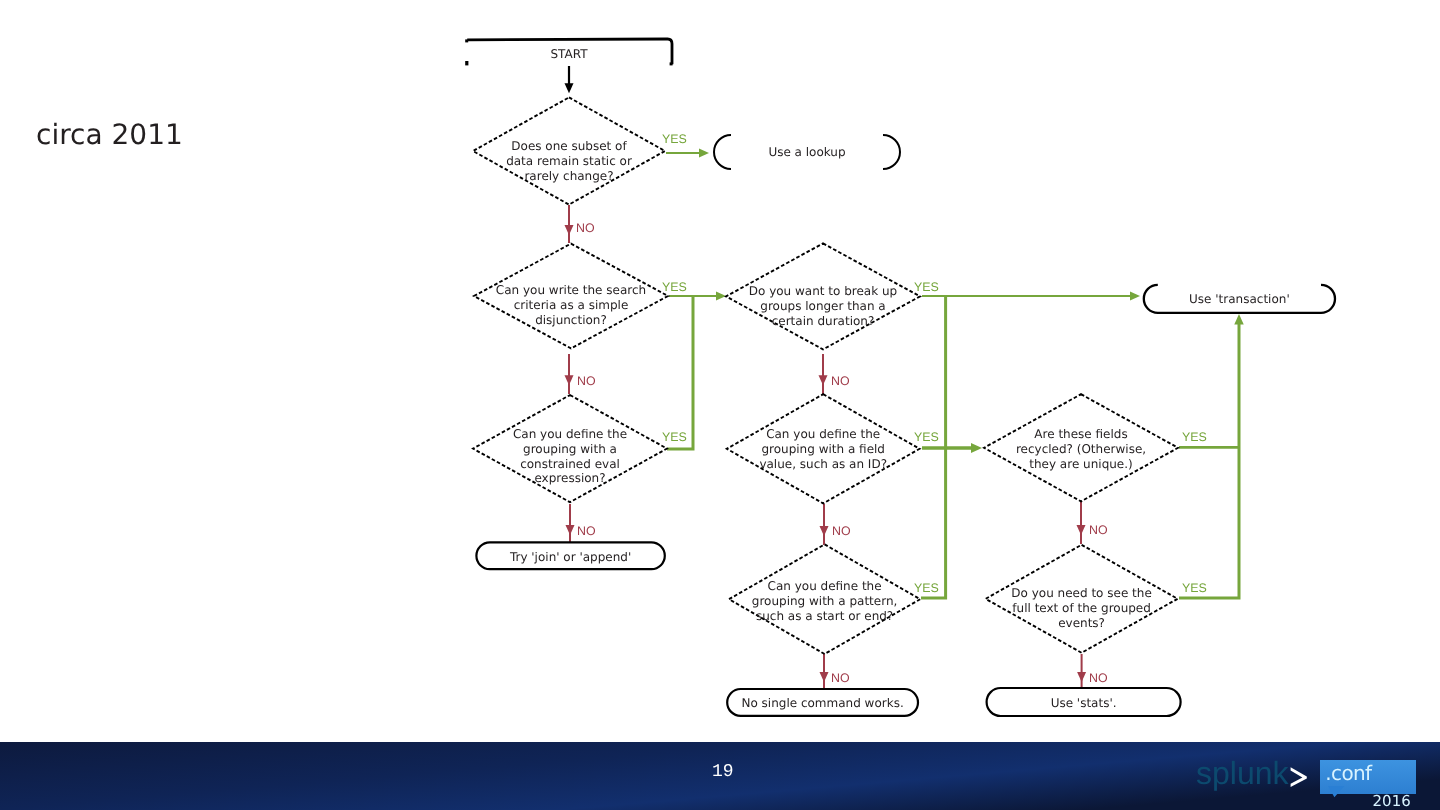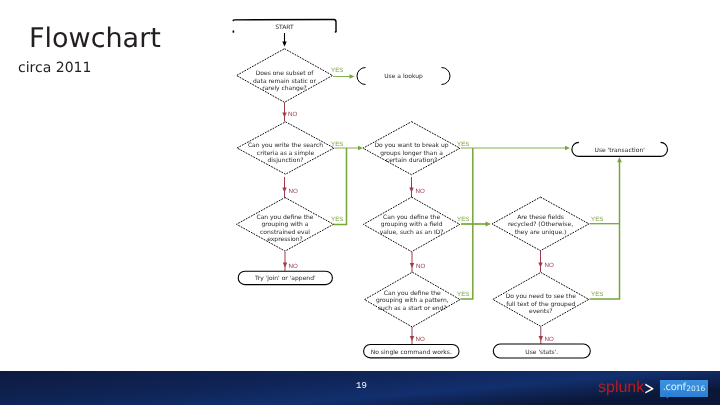--- a/index.html
+++ b/index.html
@@ -9,41 +9,40 @@
        -webkit-font-smoothing:antialiased;text-rendering:geometricPrecision;}
   #slide{position:relative;width:720px;height:405px;background:#fff;overflow:hidden;}
   #title{position:absolute;left:29px;top:24px;font-size:27px;color:#231f20;
          font-family:"DejaVu Sans",sans-serif;line-height:1.1;white-space:nowrap;}
   #subtitle{position:absolute;left:18px;top:61px;font-size:14px;color:#231f20;
          font-family:"DejaVu Sans",sans-serif;line-height:1.1;white-space:nowrap;}
   #footer{position:absolute;left:0;top:371px;width:720px;height:34px;}
   #pagenum{position:absolute;left:356px;top:381px;font-size:9px;color:#fff;
            font-family:Liberation Mono, monospace;}
   #brand{position:absolute;left:598px;top:9px;display:flex;align-items:center;}
-  #brandtext{font-family:"Liberation Sans",sans-serif;font-size:16px;color:#b91c1c;
+  #brandtext{font-family:"Liberation Sans",sans-serif;font-size:16px;color:#0c4a6e;
              letter-spacing:0px;line-height:1;}
   #chev{margin-left:0.5px;margin-top:1px;}
   #confbadge{position:absolute;left:660px;top:9px;width:48px;height:17px;
              background:linear-gradient(180deg,#3d93e0 0%,#2d7fd1 100%);
              display:flex;align-items:baseline;justify-content:center;}
   #confdot{font-family:"DejaVu Sans",sans-serif;font-size:10px;color:#d8f3ff;
            letter-spacing:-0.3px;line-height:1;position:relative;top:3.4px;}
   #confyear{font-family:"DejaVu Sans",sans-serif;font-size:7.5px;color:#d8f3ff;
-            line-height:1;margin-left:0.5px;position:relative;top:4px;}
+            line-height:1;margin-left:0.5px;position:relative;top:16px;}
   #conftail{position:absolute;left:4px;top:12.5px;}
   svg.chart{position:absolute;left:0;top:0;}
   svg text{-webkit-font-smoothing:antialiased;shape-rendering:geometricPrecision;}
   #title,#subtitle,#pagenum,#brandtext,#confdot,#confyear{
        -webkit-font-smoothing:antialiased;}
 </style>
 </head>
 <body>
 
 <div id="slide">
-  <div id="title">Flowchart</div>
   <div id="subtitle">circa 2011</div>
 
   <svg class="chart" id="flow" width="720" height="405" viewBox="0 0 720 405">
       <g>
         <path d="M284.5 33 L284.5 45" fill="none" stroke="#000" stroke-width="1.1"></path>
         <polygon points="284.5,46.6 282.25,41.6 286.75,41.6" fill="#000"></polygon>
       </g>
       <g>
         <path d="M333 76.5 L350.5 76.5" fill="none" stroke="#76a63c" stroke-width="0.9"></path>
         <polygon points="354.5,76.5 349.5,74.25 349.5,78.75" fill="#76a63c"></polygon>

